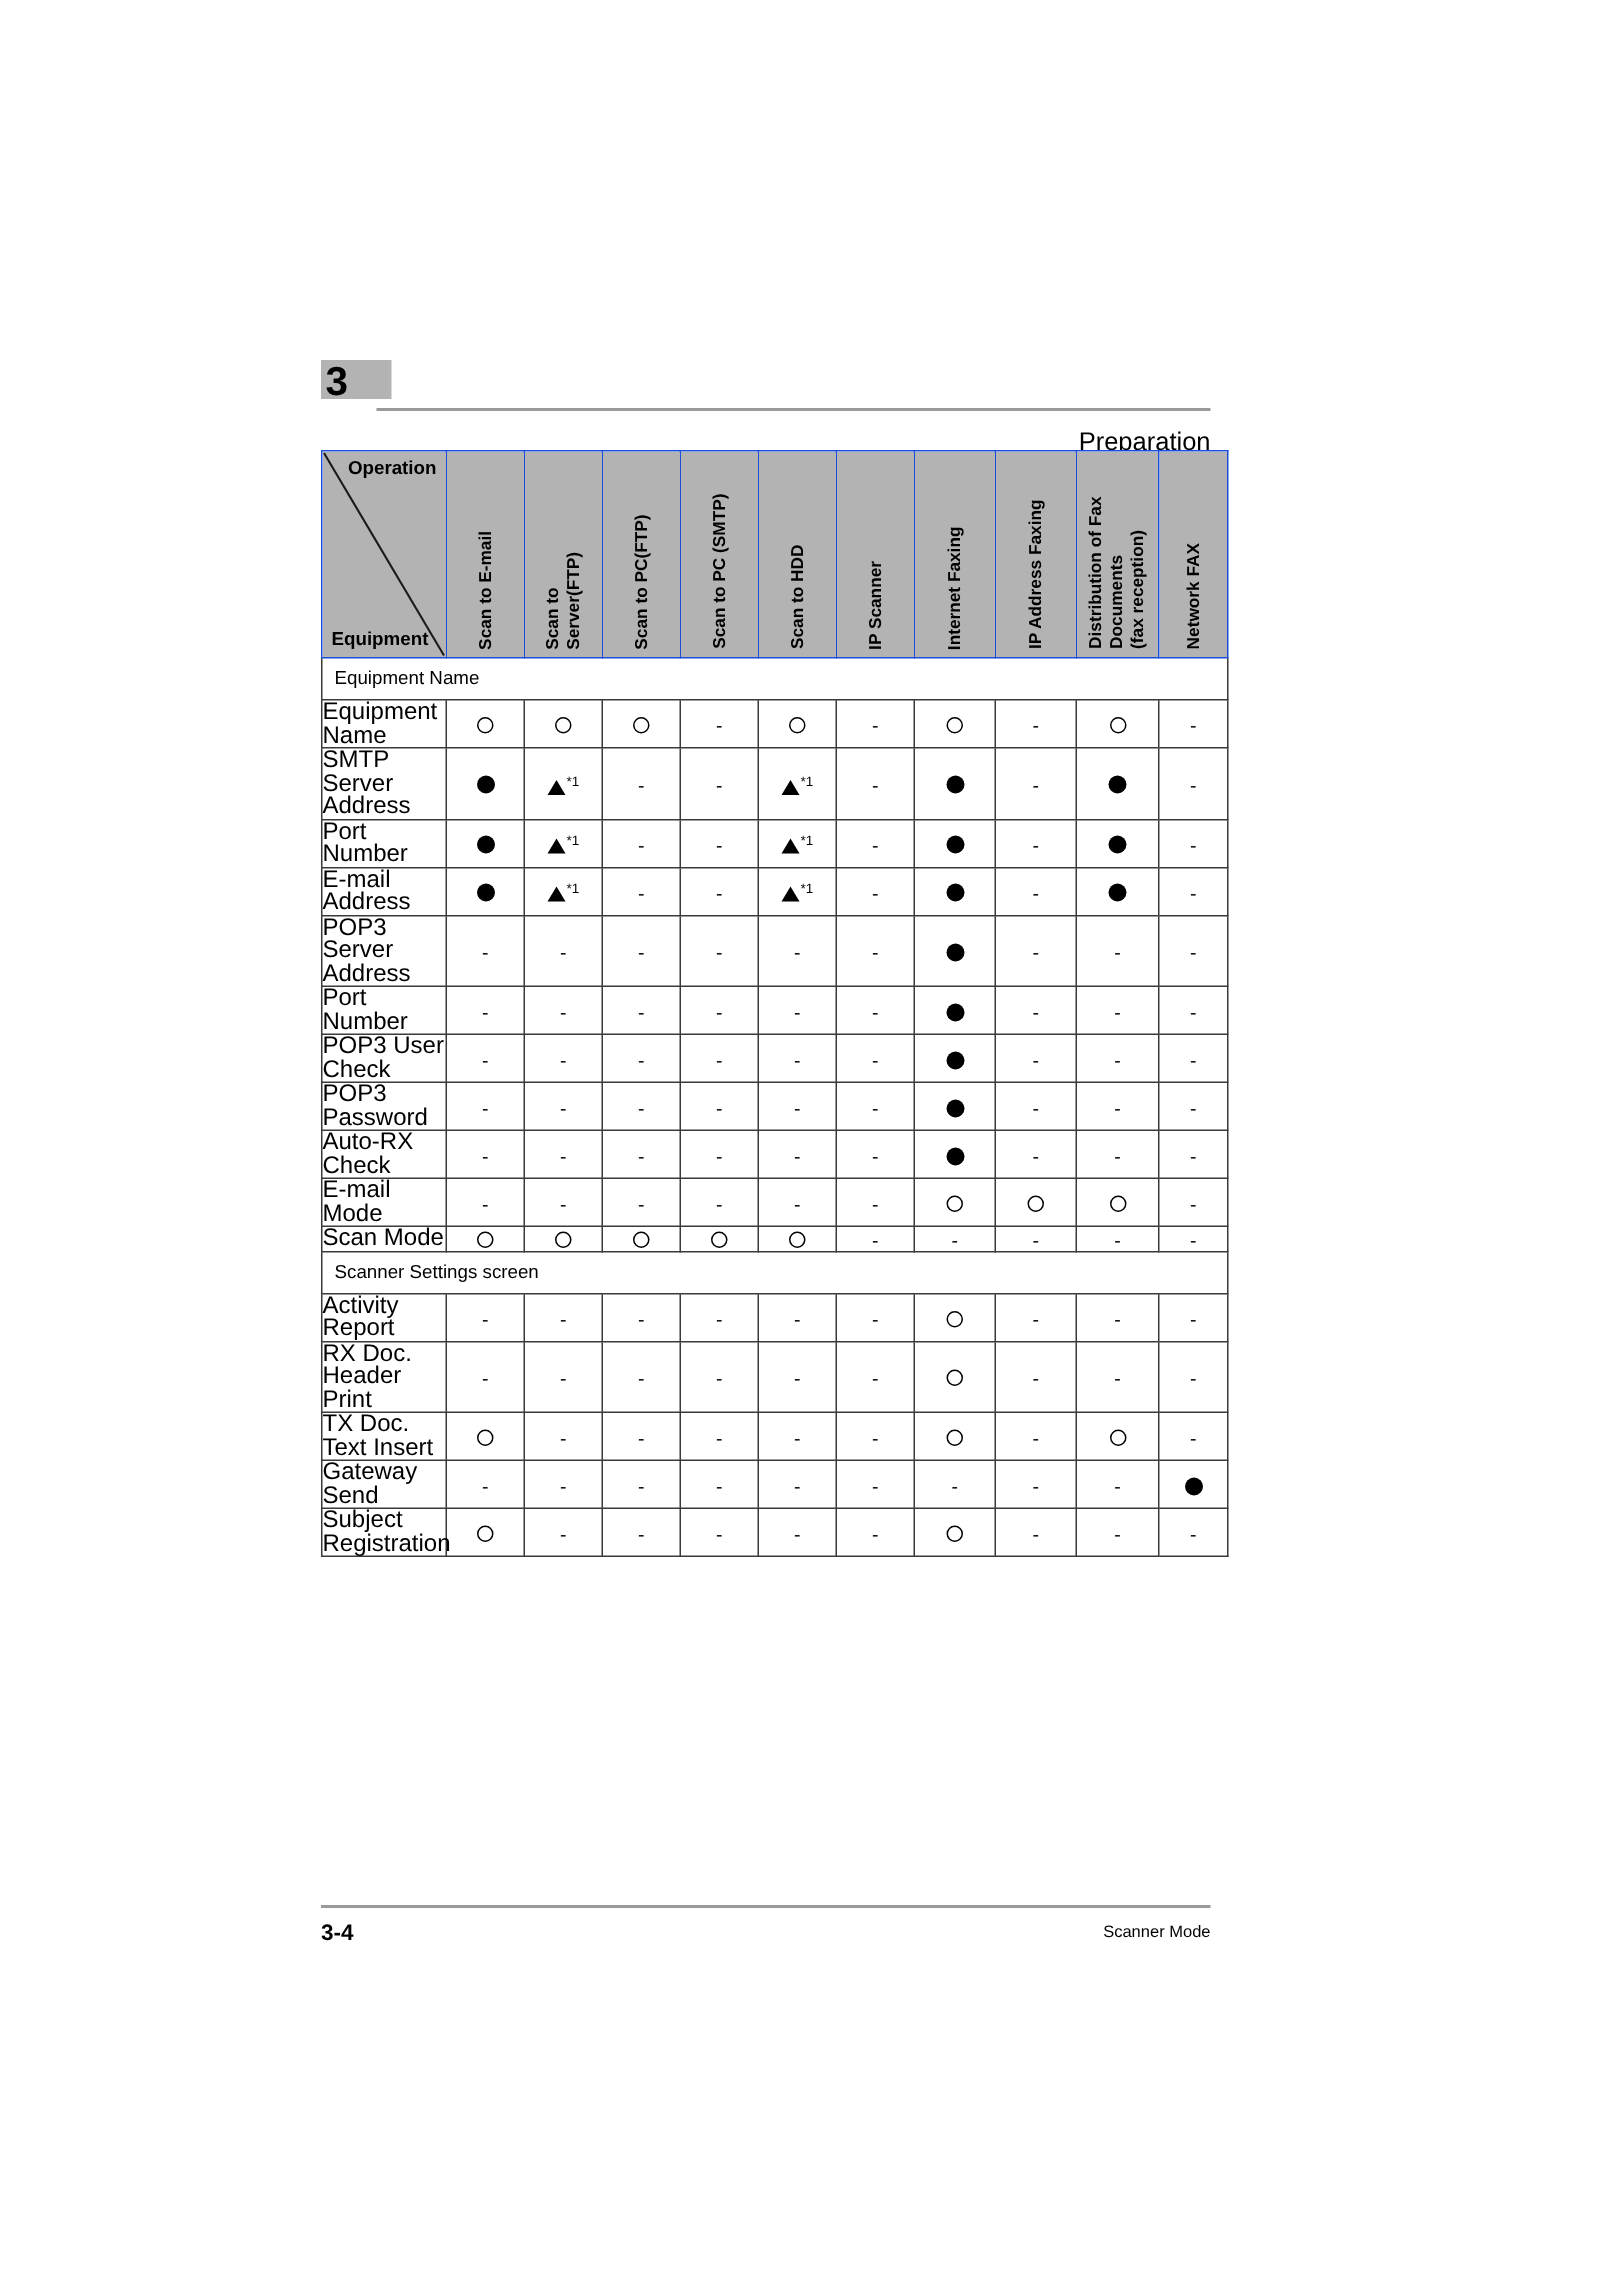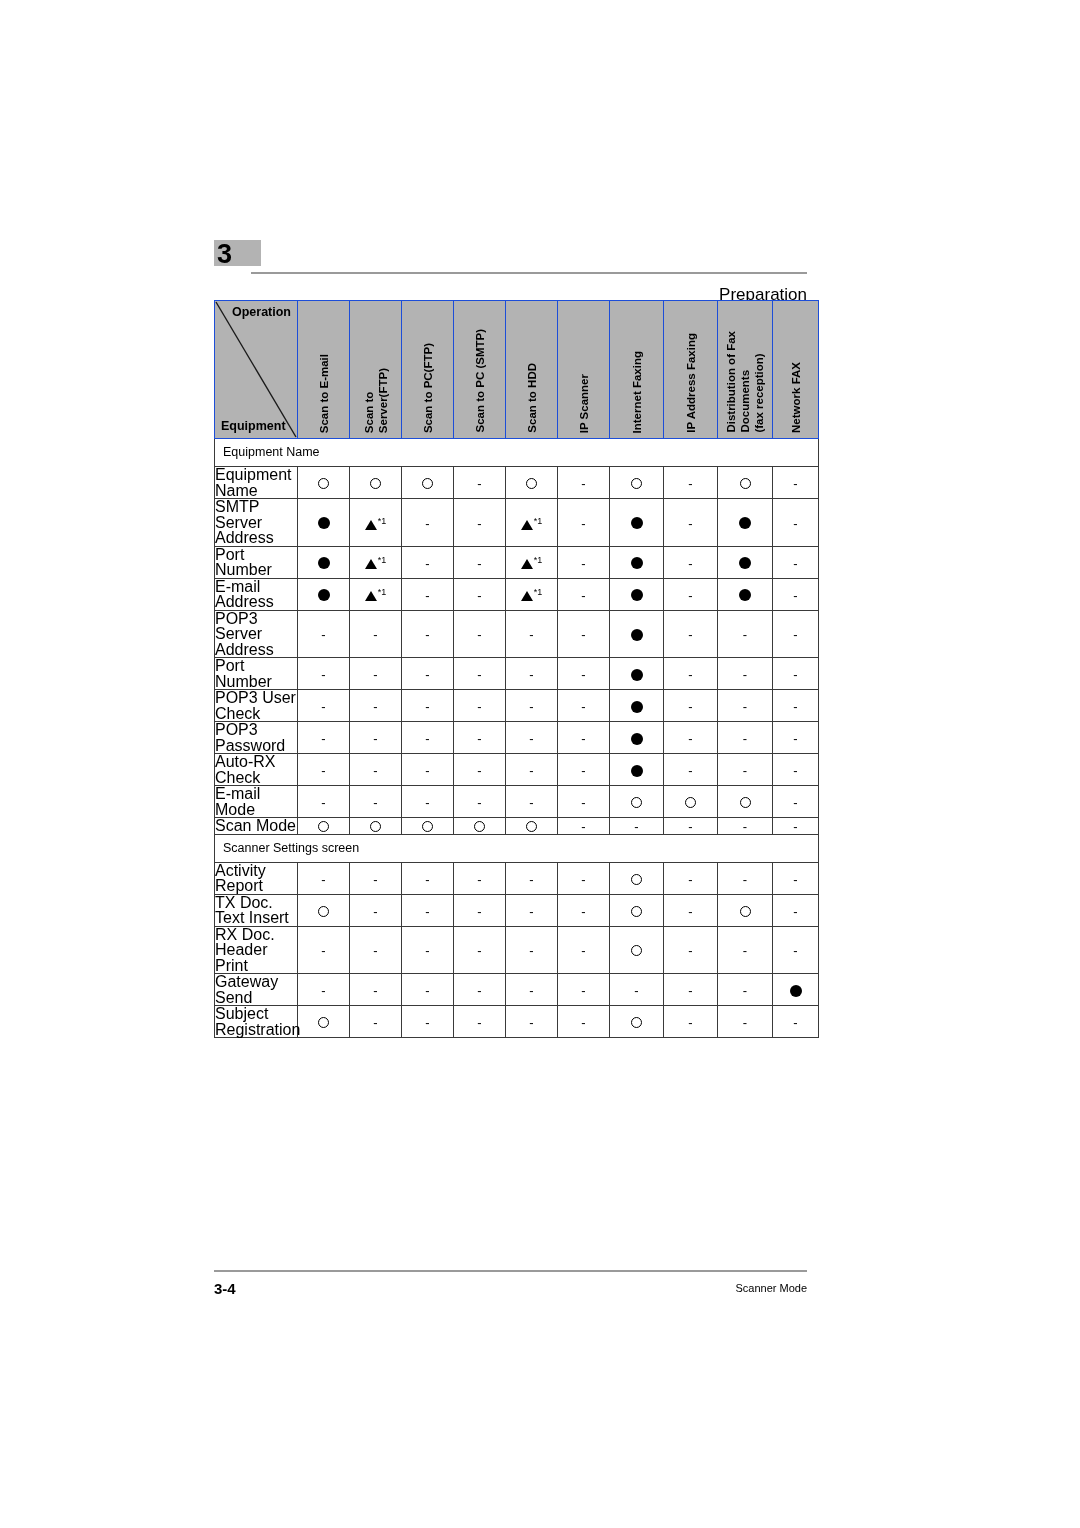--- a/index.html
+++ b/index.html
@@ -482,46 +482,46 @@
           <td class="mark"><span class="sym-dash">-</span></td>
           <td class="mark"><span class="sym-dash">-</span></td>
           <td class="mark"><span class="sym-dash">-</span></td>
           <td class="mark"><span class="sym-dash">-</span></td>
           <td class="mark"><span class="sym-open"></span></td>
           <td class="mark"><span class="sym-dash">-</span></td>
           <td class="mark"><span class="sym-dash">-</span></td>
           <td class="mark"><span class="sym-dash">-</span></td>
         </tr>
         <tr>
-          <td class="param">TX Doc.
-Text Insert</td>
-          <td class="mark"><span class="sym-open"></span></td>
-          <td class="mark"><span class="sym-dash">-</span></td>
-          <td class="mark"><span class="sym-dash">-</span></td>
-          <td class="mark"><span class="sym-dash">-</span></td>
-          <td class="mark"><span class="sym-dash">-</span></td>
-          <td class="mark"><span class="sym-dash">-</span></td>
-          <td class="mark"><span class="sym-open"></span></td>
-          <td class="mark"><span class="sym-dash">-</span></td>
-          <td class="mark"><span class="sym-open"></span></td>
-          <td class="mark"><span class="sym-dash">-</span></td>
-        </tr>
-        <tr>
           <td class="param">RX Doc.
 Header
 Print</td>
           <td class="mark"><span class="sym-dash">-</span></td>
           <td class="mark"><span class="sym-dash">-</span></td>
           <td class="mark"><span class="sym-dash">-</span></td>
           <td class="mark"><span class="sym-dash">-</span></td>
           <td class="mark"><span class="sym-dash">-</span></td>
           <td class="mark"><span class="sym-dash">-</span></td>
           <td class="mark"><span class="sym-open"></span></td>
           <td class="mark"><span class="sym-dash">-</span></td>
           <td class="mark"><span class="sym-dash">-</span></td>
+          <td class="mark"><span class="sym-dash">-</span></td>
+        </tr>
+        <tr>
+          <td class="param">TX Doc.
+Text Insert</td>
+          <td class="mark"><span class="sym-open"></span></td>
+          <td class="mark"><span class="sym-dash">-</span></td>
+          <td class="mark"><span class="sym-dash">-</span></td>
+          <td class="mark"><span class="sym-dash">-</span></td>
+          <td class="mark"><span class="sym-dash">-</span></td>
+          <td class="mark"><span class="sym-dash">-</span></td>
+          <td class="mark"><span class="sym-open"></span></td>
+          <td class="mark"><span class="sym-dash">-</span></td>
+          <td class="mark"><span class="sym-open"></span></td>
           <td class="mark"><span class="sym-dash">-</span></td>
         </tr>
         <tr>
           <td class="param">Gateway
 Send</td>
           <td class="mark"><span class="sym-dash">-</span></td>
           <td class="mark"><span class="sym-dash">-</span></td>
           <td class="mark"><span class="sym-dash">-</span></td>
           <td class="mark"><span class="sym-dash">-</span></td>
           <td class="mark"><span class="sym-dash">-</span></td>

